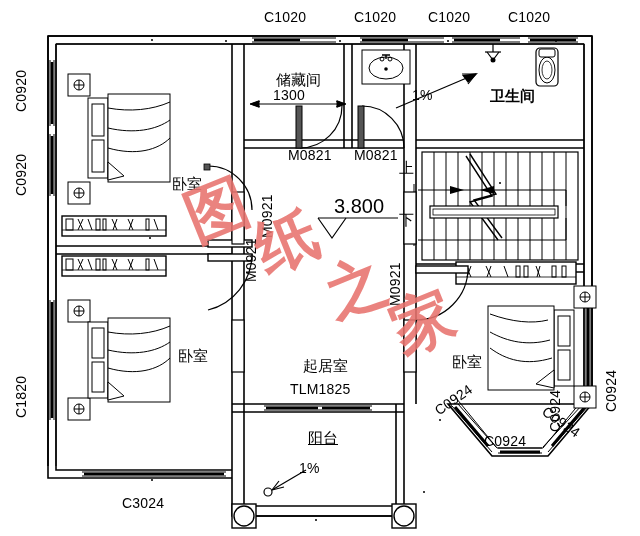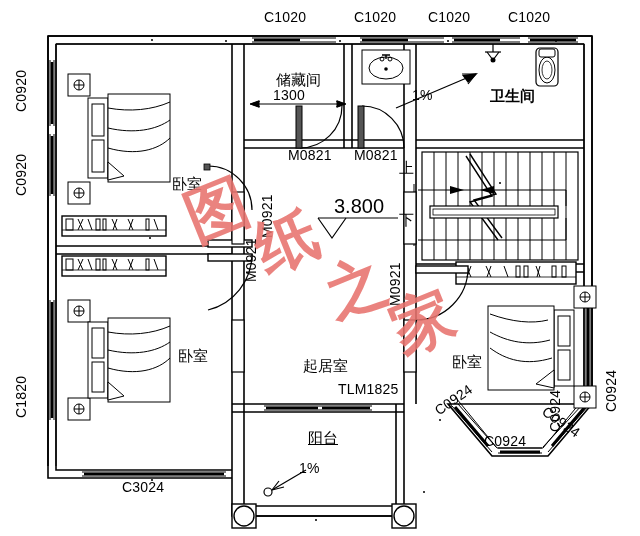--- a/index.html
+++ b/index.html
@@ -434,33 +434,33 @@
   <div class="lbl code" style="left:354px;top:10px;">C1020</div>
   <div class="lbl code" style="left:428px;top:10px;">C1020</div>
   <div class="lbl code" style="left:508px;top:10px;">C1020</div>
 
   <div class="lbl code rot90" style="left:14px;top:112px;">C0920</div>
   <div class="lbl code rot90" style="left:14px;top:196px;">C0920</div>
   <div class="lbl code rot90" style="left:14px;top:418px;">C1820</div>
 
   <div class="lbl code rot90" style="left:604px;top:412px;">C0924</div>
 
-  <div class="lbl code" style="left:122px;top:480px;">C3024</div>
+  <div class="lbl code" style="left:122px;top:496px;">C3024</div>
 
   <div class="lbl code rot-l" style="left:432px;top:406px;">C0924</div>
   <div class="lbl code" style="left:484px;top:434px;">C0924</div>
   <div class="lbl code rot-r" style="left:548px;top:404px;">C0924</div>
   <div class="lbl code rot90" style="left:548px;top:432px;">C0924</div>
 
   <div class="lbl code" style="left:288px;top:148px;">M0821</div>
   <div class="lbl code" style="left:354px;top:148px;">M0821</div>
   <div class="lbl code rot90" style="left:244px;top:282px;">M0921</div>
   <div class="lbl code rot90" style="left:260px;top:238px;">M0921</div>
   <div class="lbl code rot90" style="left:388px;top:306px;">M0921</div>
-  <div class="lbl code" style="left:290px;top:382px;margin-left:48px;">TLM1825</div>
+  <div class="lbl code" style="left:290px;top:382px;">TLM1825</div>
 
   <div class="lbl room" style="left:172px;top:176px;">卧室</div>
   <div class="lbl room" style="left:178px;top:348px;">卧室</div>
   <div class="lbl room" style="left:452px;top:354px;">卧室</div>
   <div class="lbl room" style="left:303px;top:333px;margin-top:25px;">起居室</div>
   <div class="lbl room" style="left:276px;top:72px;">储藏间</div>
   <div class="lbl code" style="left:273px;top:88px;">1300</div>
   <div class="lbl room" style="left:490px;top:88px;font-weight:bold;">卫生间</div>
   <div class="lbl room" style="left:308px;top:430px;text-decoration:underline;">阳台</div>
 

